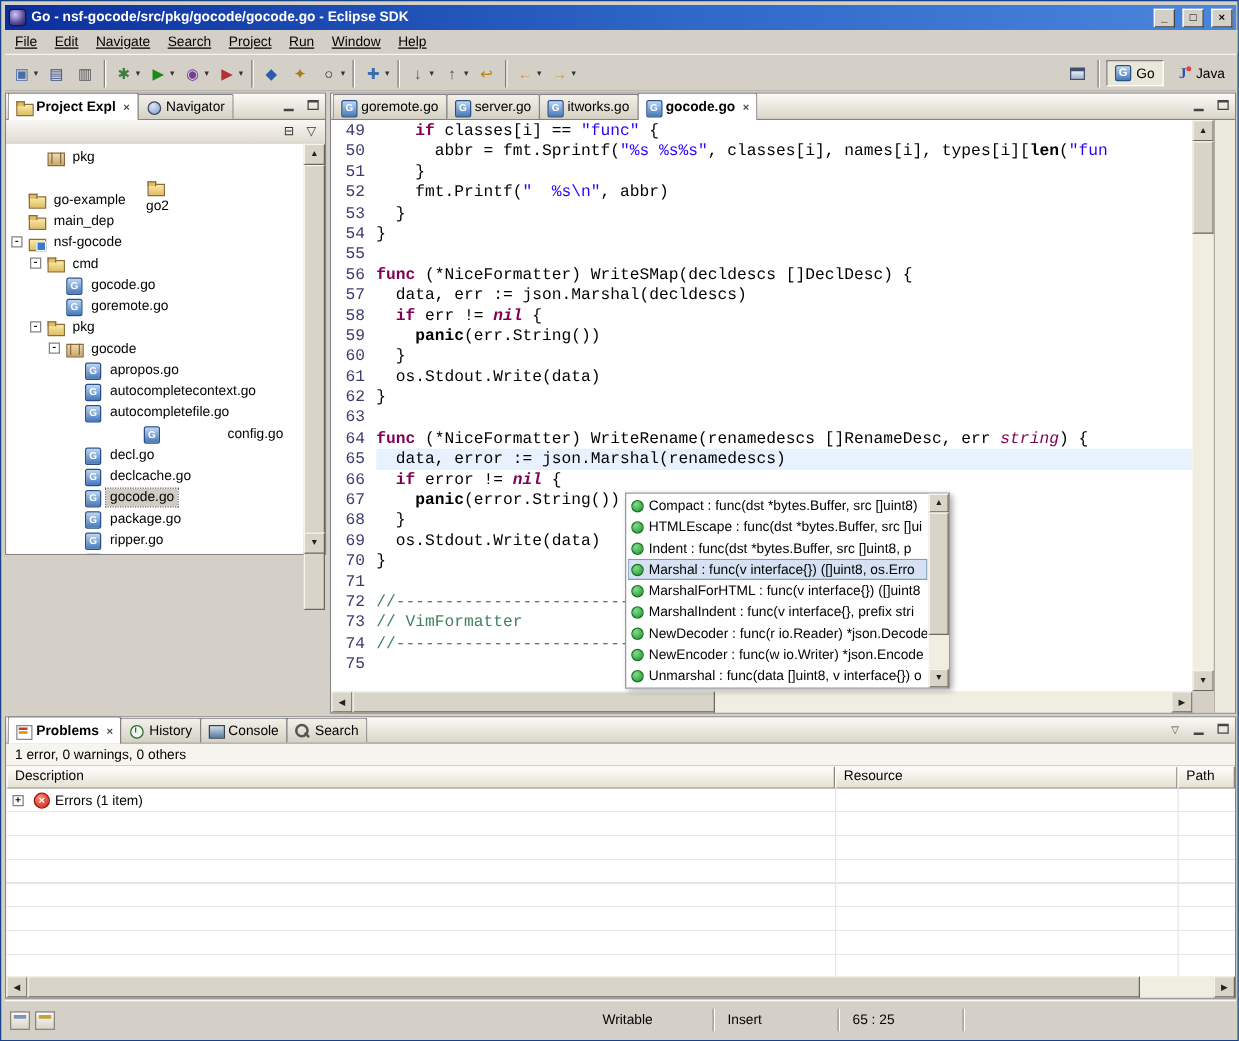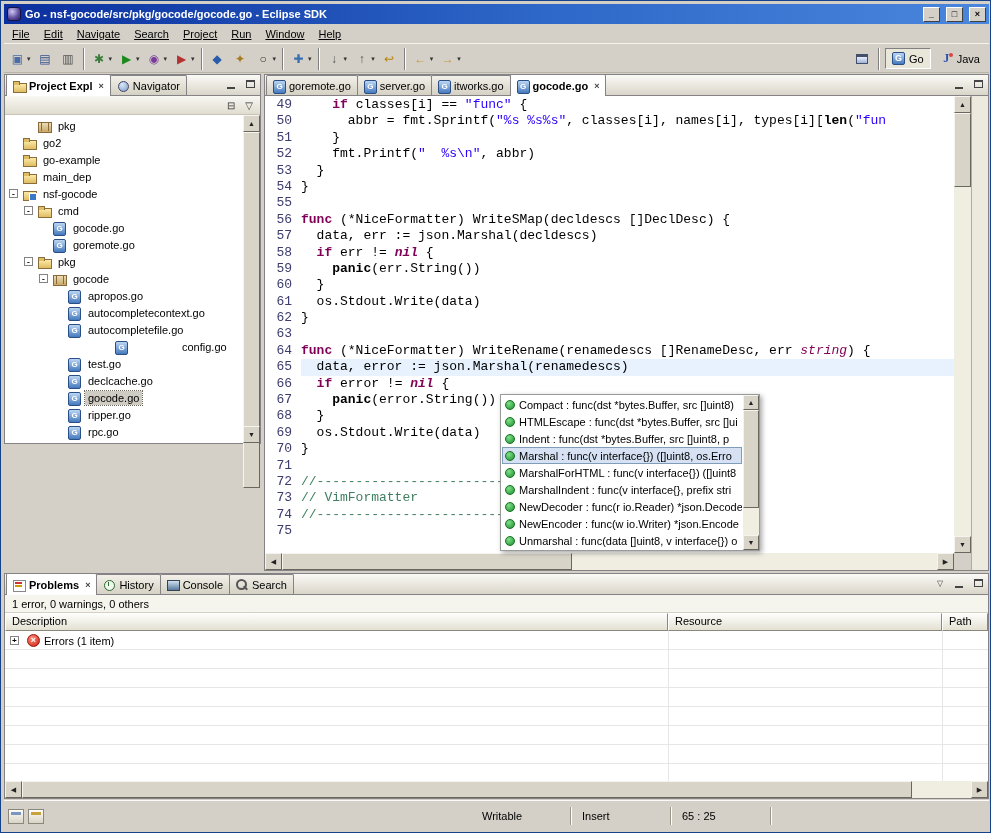--- a/index.html
+++ b/index.html
@@ -294,21 +294,21 @@
     <div class="view-toolbar">
       <span class="vt-btn">⊟</span>
       <span class="vt-btn">▽</span>
     </div>
     <div class="tree">
         <div class="tree-row" style="padding-left: 19px;">
           <span class="expander hidden"></span>
           <span class="tree-ic ic-package"></span>
           <span class="tree-label">pkg</span>
         </div>
-        <div class="tree-row" style="padding-left: 4px;">
+        <div class="tree-row" style="padding-left: 4px; flex-direction: column;">
           <span class="expander hidden"></span>
           <span class="tree-ic ic-folder"></span>
           <span class="tree-label">go2</span>
         </div>
         <div class="tree-row" style="padding-left: 4px;">
           <span class="expander hidden"></span>
           <span class="tree-ic ic-folder"></span>
           <span class="tree-label">go-example</span>
         </div>
         <div class="tree-row" style="padding-left: 4px;">
@@ -362,31 +362,36 @@
           <span class="tree-label">autocompletefile.go</span>
         </div>
         <div class="tree-row" style="padding-left: 49px; gap: 47px;">
           <span class="expander hidden"></span>
           <span class="tree-ic ic-gofile"></span>
           <span class="tree-label">config.go</span>
         </div>
         <div class="tree-row" style="padding-left: 49px;">
           <span class="expander hidden"></span>
           <span class="tree-ic ic-gofile"></span>
-          <span class="tree-label">test.go</span>
+          <span class="tree-label">decl.go</span>
         </div>
         <div class="tree-row" style="padding-left: 49px;">
           <span class="expander hidden"></span>
           <span class="tree-ic ic-gofile"></span>
           <span class="tree-label">declcache.go</span>
         </div>
         <div class="tree-row selected" style="padding-left: 49px;">
           <span class="expander hidden"></span>
           <span class="tree-ic ic-gofile"></span>
           <span class="tree-label">gocode.go</span>
+        </div>
+        <div class="tree-row" style="padding-left: 49px;">
+          <span class="expander hidden"></span>
+          <span class="tree-ic ic-gofile"></span>
+          <span class="tree-label">package.go</span>
         </div>
         <div class="tree-row" style="padding-left: 49px;">
           <span class="expander hidden"></span>
           <span class="tree-ic ic-gofile"></span>
           <span class="tree-label">ripper.go</span>
         </div>
         <div class="tree-row" style="padding-left: 49px;">
           <span class="expander hidden"></span>
           <span class="tree-ic ic-gofile"></span>
           <span class="tree-label">rpc.go</span>

